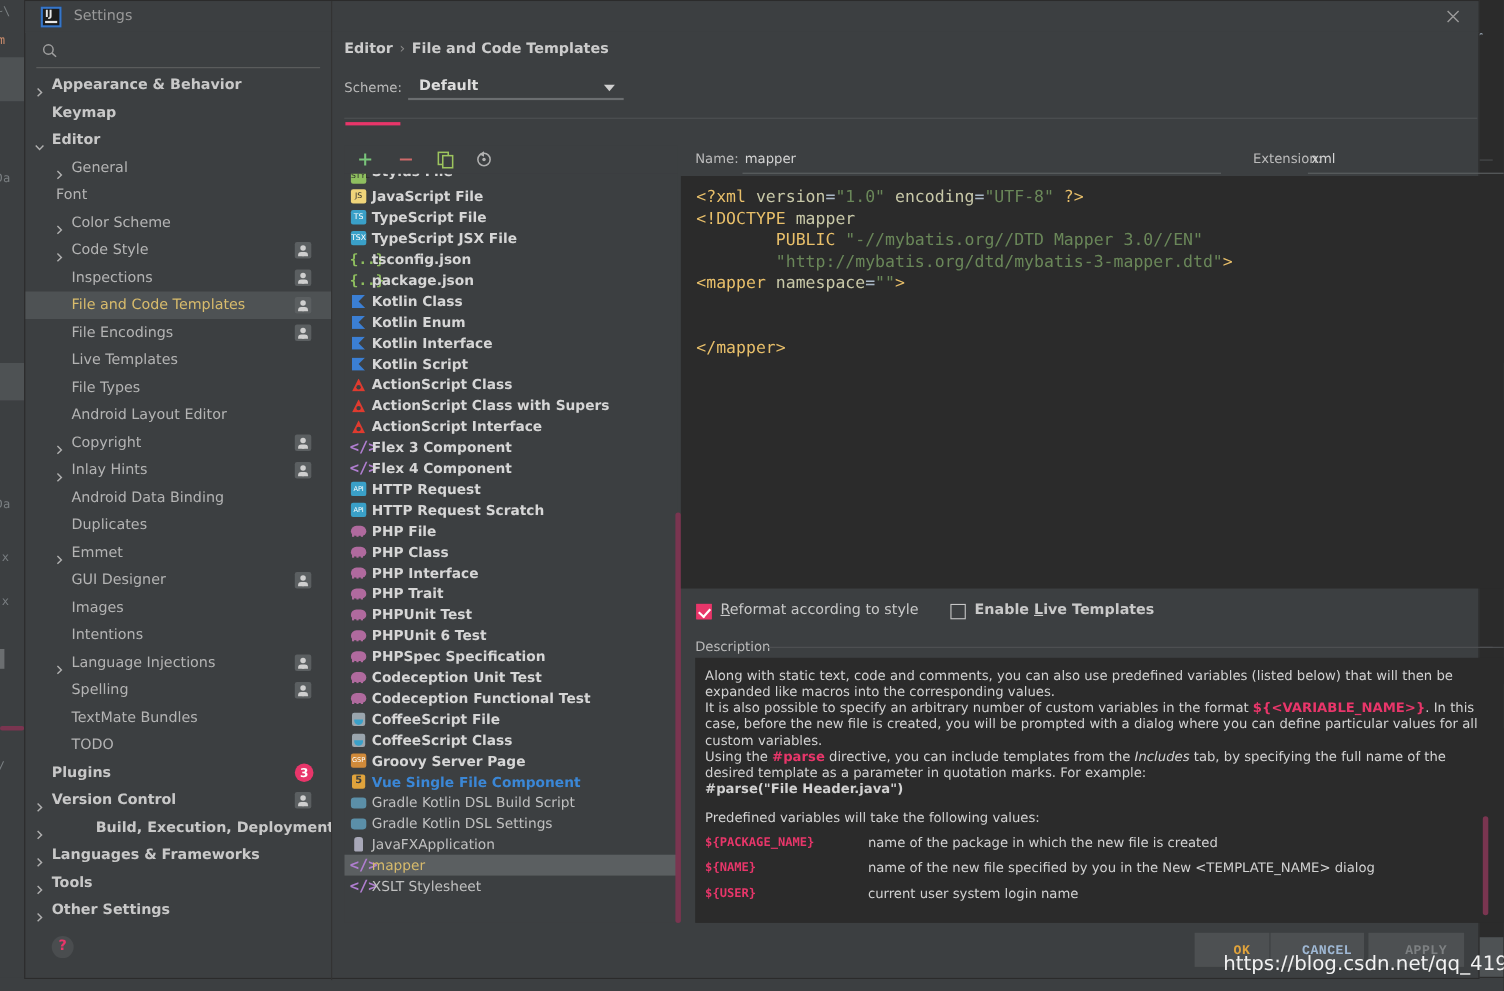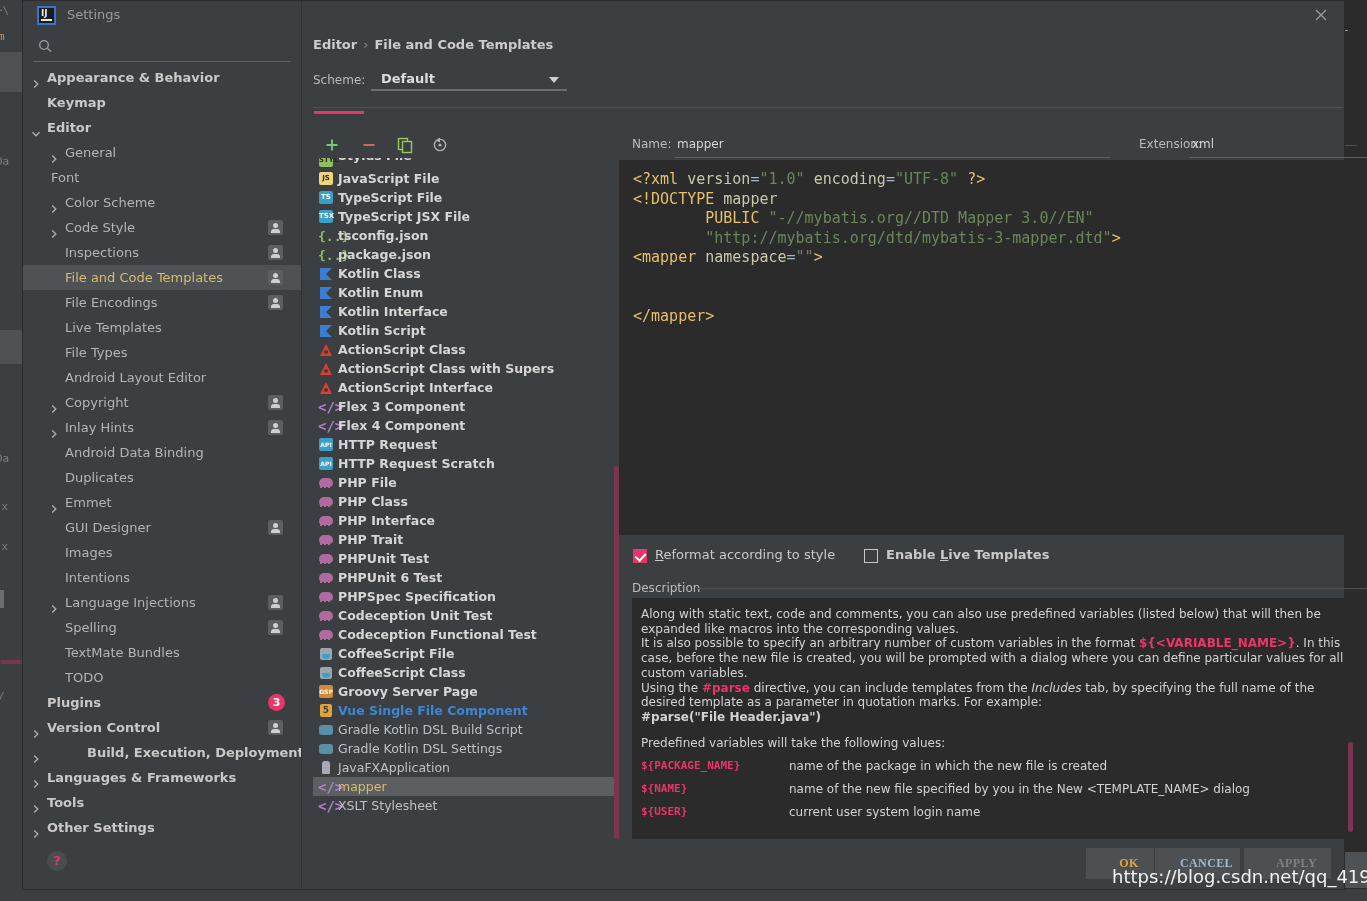--- a/index.html
+++ b/index.html
@@ -99,21 +99,21 @@
   .lrow .nm{position:absolute;left:25px;top:0;font-size:12.5px;font-weight:bold;color:#d6d6d6;}
   .lrow.plain .nm{font-weight:normal;color:#c0c0c0;}
   .lrow.blue .nm{color:#3b87d6;}
   .lrow.sel{background:#5b5f61;}
   .lrow.sel .nm{color:#d8bb6c;font-weight:normal;}
   .list-scroll{position:absolute;left:591px;top:465px;width:5px;height:373px;
                background:#7a3550;border-radius:3px;}
 
   
   .ic-sq{position:absolute;left:1px;top:1px;width:14px;height:13px;border-radius:2px;
-         font-size:7px;font-weight:bold;text-align:center;line-height:13px;color:#2b2b2b;}
+         font-size:7px;font-weight:normal;text-align:center;line-height:13px;color:#2b2b2b;}
   .ic-code{position:absolute;left:0;top:-1px;font-size:14px;color:#b07ed0;font-weight:bold;
            font-family:"DejaVu Sans Mono","Liberation Mono",monospace;}
   .ic-json{position:absolute;left:0;top:-1px;font-size:13px;color:#8fbf5f;font-weight:bold;
            font-family:"DejaVu Sans Mono","Liberation Mono",monospace;}
   .ic-kotlin{position:absolute;left:2px;top:2px;width:12px;height:12px;background:#3b7fd4;
              clip-path:polygon(0 0,100% 0,50% 50%,100% 100%,0 100%);}
   .ic-as{position:absolute;left:2px;top:2px;width:12px;height:12px;background:#e03b2f;
          clip-path:polygon(50% 0,100% 100%,0 100%);}
   .ic-as:after{content:"";position:absolute;left:4px;top:6px;width:4px;height:4px;
                border-radius:50%;background:#3c3f41;}
@@ -169,21 +169,21 @@
   .vrow .vk{position:absolute;left:0;top:0;font-size:11px;font-weight:bold;color:#e8366a;
             font-family:"DejaVu Sans Mono","Liberation Mono",monospace;}
   .vrow .vv{position:absolute;left:148px;top:0;font-size:12px;color:#d2d2d2;}
   .desc-scroll{position:absolute;left:729px;top:610px;width:5px;height:90px;background:#7a3550;
                border-radius:3px;}
 
   
   .footer{position:absolute;left:0;bottom:0;width:1323px;height:50px;}
   .btn{position:absolute;top:9px;height:31px;background:#4d5052;border:none;
        font-size:12px;font-weight:bold;letter-spacing:.4px;cursor:default;
-       font-family:Liberation Serif, serif;padding-left:24px;}
+       font-family:Liberation Mono, monospace;padding-left:24px;}
   .btn.ok{right:192px;width:68px;color:#e0a33c;}
   .btn.cancel{right:106px;width:85px;color:#9fb8d4;}
   .btn.apply{right:15px;width:87px;color:#7d8082;}
 
   
   .watermark{position:absolute;left:1112px;top:866px;font-size:18px;color:#f2f2f2;
              white-space:nowrap;font-family:"DejaVu Sans","Liberation Sans",sans-serif;}
 </style>
 </head>
 <body>

